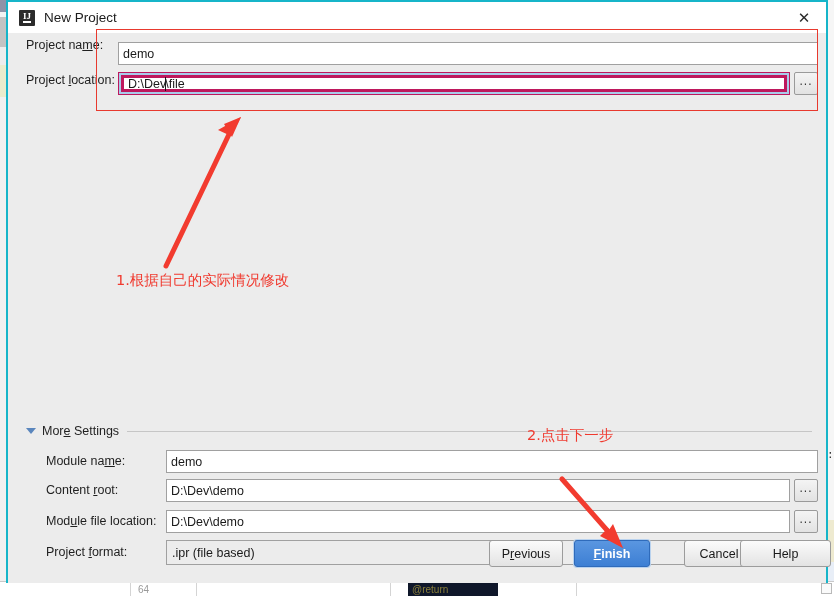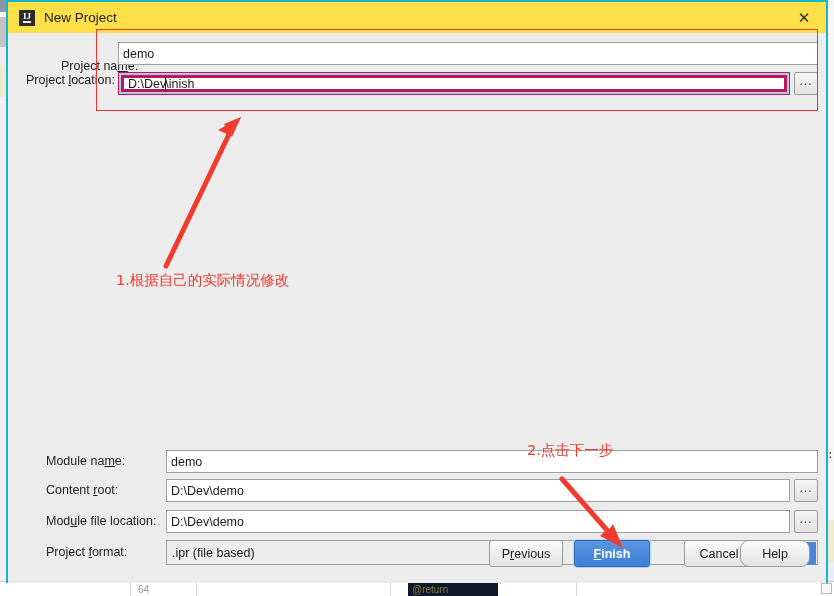--- a/index.html
+++ b/index.html
@@ -64,21 +64,21 @@
     position: absolute;
     left: 6px; top: 0; width: 822px; height: 583px;
     background: #ececec;
     border: 2px solid #16b5c9;
     border-top: none;
     box-sizing: border-box;
   }
   #titlebar {
     position: relative;
     height: 31px;
-    background: #fde047;
+    background: #ffffff;
     border-top: 2px solid #16b5c9;
     box-sizing: content-box;
     display: flex;
     align-items: center;
   }
   .ij-icon {
     width: 16px; height: 16px; margin-left: 11px;
     background: #2b2b2b; border-radius: 1px; position: relative;
     display:flex; align-items:center; justify-content:center;
   }
@@ -239,39 +239,44 @@
   <div id="titlebar">
     <div class="ij-icon">
         <span>IJ</span>
       </div>
     <div id="window-title">New Project</div>
     <div id="close-btn">✕</div>
   </div>
 
   <div id="dialog-body">
 
-    <div class="row" style="left:18px; top:26px;margin-left:35px;">
+    <div class="row" style="left:18px; top:5px;">
       <div class="lbl" style="width:86px;"><span>Project na</span><span class="u">m</span><span>e:</span></div>
     </div>
     <div class="tf" style="position:absolute; left:110px; top:9px; width:700px;">
       <span>demo</span>
     </div>
 
     <div class="row" style="left:18px; top:40px;">
       <div class="lbl" style="width:86px;"><span>Project </span><span class="u">l</span><span>ocation:</span></div>
     </div>
     <div class="tf focused" style="position:absolute; left:110px; top:39px; width:672px;">
       <span>D:\Dev</span>
         <span class="caret"></span>
-        <span>\inish</span>
+        <span>\file</span>
     </div>
     <div class="browse-btn" style="position:absolute; left:786px; top:39px;">
       <span>...</span>
     </div>
 
+    <div id="more-settings">
+      <div class="tri"></div>
+      <div id="ms-label"><span>Mor</span><span class="u">e</span><span> Settings</span></div>
+      <div id="ms-line"></div>
+    </div>
 
     <div class="lbl" style="position:absolute; left:38px; top:421px;"><span>Module na</span><span class="u">m</span><span>e:</span></div>
     <div class="tf" style="position:absolute; left:158px; top:417px; width:652px;">
       <span>demo</span>
     </div>
 
     <div class="lbl" style="position:absolute; left:38px; top:450px;"><span>Content </span><span class="u">r</span><span>oot:</span></div>
     <div class="tf" style="position:absolute; left:158px; top:446px; width:624px;">
       <span>D:\Dev\demo</span>
     </div>
@@ -302,32 +307,32 @@
           <span>evious</span>
         </div>
       <div class="btn primary" style="left:566px; width:76px;">
           <span></span>
           <span class="u">F</span>
           <span>inish</span>
         </div>
       <div class="btn" style="left:652px; width:70px;margin-left:24px;">
           <span>Cancel</span>
         </div>
-      <div class="btn" style="left:732px; width:70px;border-radius:9px;">
+      <div class="btn" style="left:732px; width:91px;">
           <span>Help</span>
         </div>
     </div>
 
   </div>
 </div>
 
 <div id="red-box"></div>
 
 <div class="anno-text" style="left:116px; top:271px;">1.根据自己的实际情况修改</div>
-<div class="anno-text" style="left:527px; top:441px;">2.点击下一步</div>
+<div class="anno-text" style="left:527px; top:426px;">2.点击下一步</div>
 
 <svg id="arrow-svg" viewBox="0 0 834 596">
   <g>
     <line x1="166" y1="266" x2="233" y2="126" stroke="#f23b2f" stroke-width="5" stroke-linecap="round"></line>
     <polygon points="241,117 218,130 231,136" fill="#f23b2f"></polygon>
     <polygon points="241,117 224,124 232,137" fill="#f23b2f"></polygon>
   </g>
   <g>
     <line x1="562" y1="479" x2="613" y2="537" stroke="#f23b2f" stroke-width="5" stroke-linecap="round"></line>
     <polygon points="623,548 600,536 608,528" fill="#f23b2f"></polygon>

